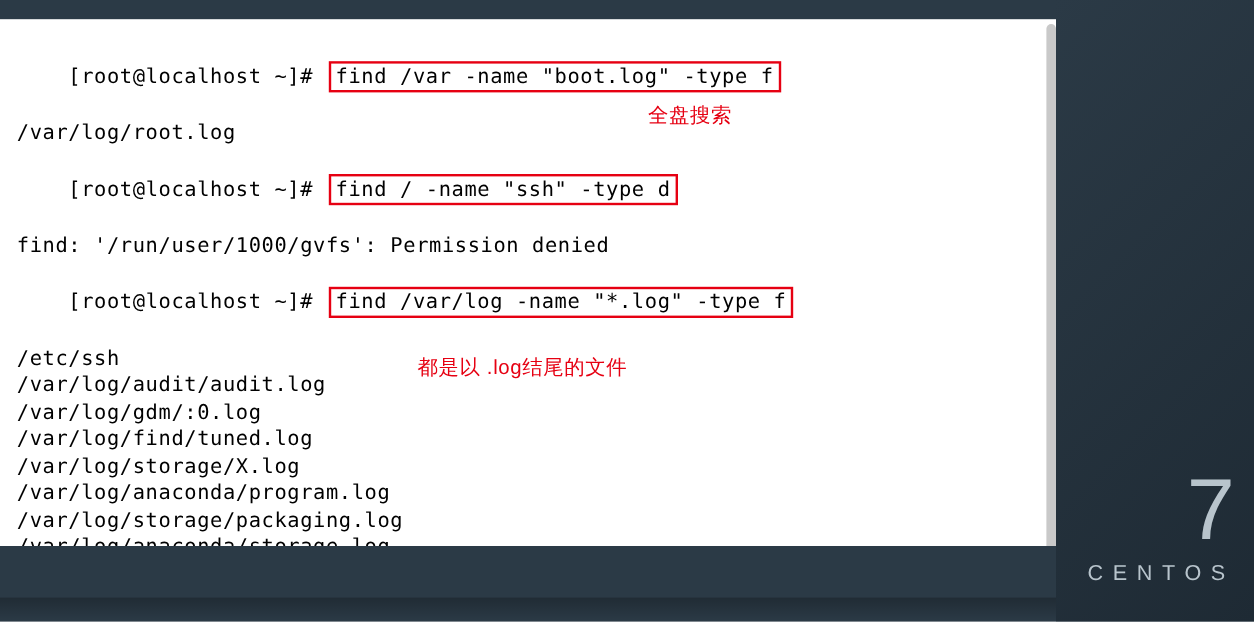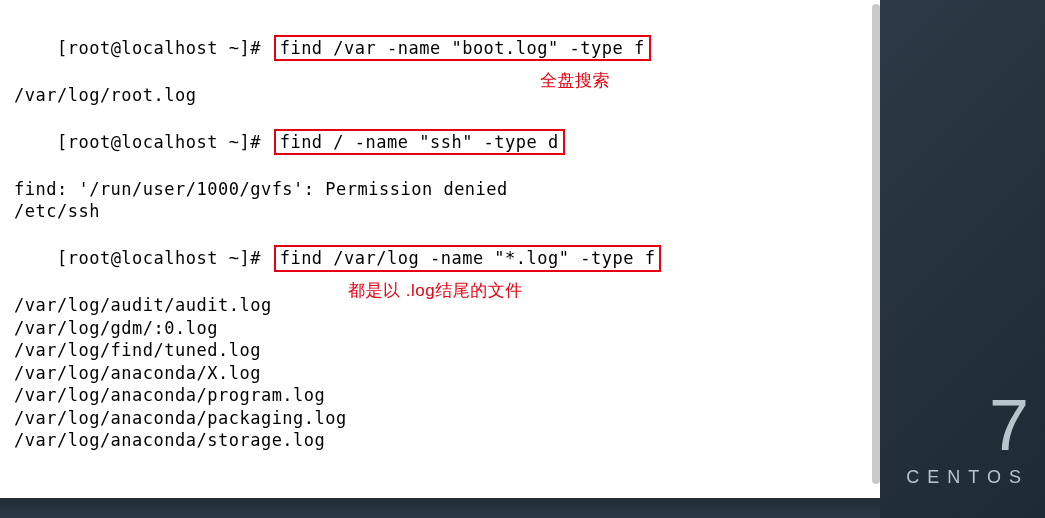--- a/index.html
+++ b/index.html
@@ -11,23 +11,23 @@
       width: 1045px;
       height: 518px;
       font-family: "DejaVu Sans Mono", "Liberation Mono", monospace;
       background: #2b3a46;
       position: relative;
       overflow: hidden;
     }
     .terminal-window {
       position: absolute;
       left: 0;
-      top: 0;
+      top: 16px;
       width: 880px;
-      height: 498px;
+      height: 439px;
       background: #ffffff;
       padding: 12px 14px;
       font-size: 17px;
       line-height: 22.5px;
       color: #000;
       letter-spacing: 0.5px;
       overflow: hidden;
     }
     .scrollbar {
       position: absolute;
@@ -118,31 +118,31 @@
 
   <div class="line">
     <span class="prompt">[root@localhost ~]# </span><span class="cmd-box"><span>find /var -name "boot.log" -type f</span></span>
   </div>
   <div class="line">/var/log/root.log</div>
 
   <div class="line">
     <span class="prompt">[root@localhost ~]# </span><span class="cmd-box"><span>find / -name "ssh" -type d</span></span>
   </div>
   <div class="line">find: '/run/user/1000/gvfs': Permission denied</div>
-  <div class="line">/etc/ssh</div>
-
   <div class="line">
     <span class="prompt">[root@localhost ~]# </span><span class="cmd-box"><span>find /var/log -name "*.log" -type f</span></span>
   </div>
+
+  <div class="line">/etc/ssh</div>
   <div class="line">/var/log/audit/audit.log</div>
   <div class="line">/var/log/gdm/:0.log</div>
   <div class="line">/var/log/find/tuned.log</div>
-  <div class="line">/var/log/anaconda/X.log</div>
+  <div class="line">/var/log/storage/X.log</div>
   <div class="line">/var/log/anaconda/program.log</div>
-  <div class="line">/var/log/anaconda/packaging.log</div>
+  <div class="line">/var/log/storage/packaging.log</div>
   <div class="line">/var/log/anaconda/storage.log</div>
 
   <div class="annotation" style="left:540px; top:70px;text-align:center;">全盘搜索</div>
   <div class="annotation" style="left:348px; top:280px;">都是以 .log结尾的文件</div>
 
   <div class="scrollbar">
     <div class="scrollbar-thumb"></div>
   </div>
 </div>
 

